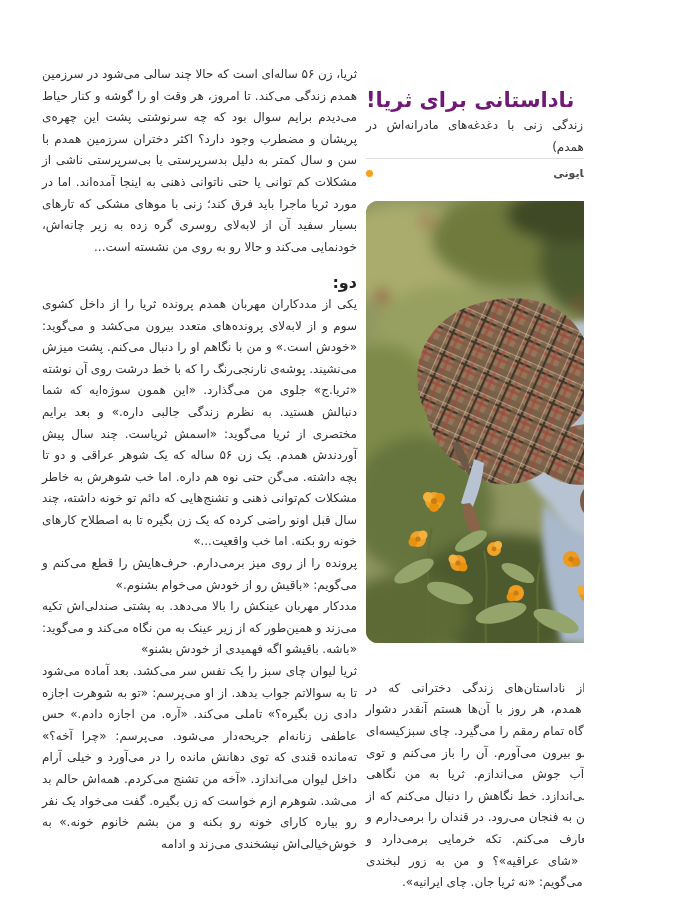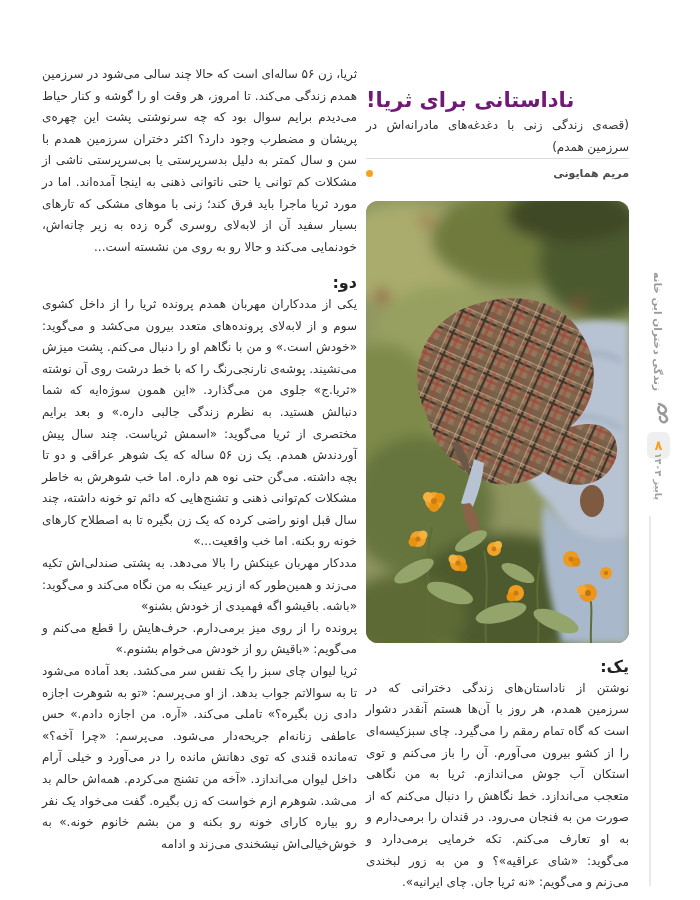--- a/index.html
+++ b/index.html
@@ -1,17 +1,17 @@
 <!DOCTYPE html>
 <html lang="fa"><head>
 <meta charset="utf-8">
 <style>
   html,body { margin:0; padding:0; background:#fff; }
   .page {
-    position:relative; width:700px; height:900px; background:#ffffff;
+    position:relative; width:584px; height:900px; background:#ffffff;
     font-family:"DejaVu Sans", sans-serif; direction:rtl; overflow:hidden;
   }
   
   .col { position:absolute; top:64px; }
   .col-left  { left:42px;  width:315px; }
   .col-right { left:366px; width:263px; }
   .body-text, .col p {
     margin:0; font-size:12px; line-height:21.6px; text-align:justify;
     color:#323232; word-spacing:-0.3px;
   }
@@ -66,22 +66,22 @@
 <body>
 
 <div class="page">
 
   <div class="col col-left">
     <p class="body-text">ثریا، زن ۵۶ ساله‌ای است که حالا چند سالی می‌شود در سرزمین همدم زندگی می‌کند. تا امروز، هر وقت او را گوشه و کنار حیاط می‌دیدم برایم سوال بود که چه سرنوشتی پشت این چهره‌ی پریشان و مضطرب وجود دارد؟ اکثر دختران سرزمین همدم با سن و سال کمتر به دلیل بدسرپرستی یا بی‌سرپرستی ناشی از مشکلات کم توانی یا حتی ناتوانی ذهنی به اینجا آمده‌اند. اما در مورد ثریا ماجرا باید فرق کند؛ زنی با موهای مشکی که تارهای بسیار سفید آن از لابه‌لای روسری گره زده به زیر چانه‌اش، خودنمایی می‌کند و حالا رو به روی من نشسته است...</p>
 
     <section class="sec-two">
       <h3 class="sec-heading">دو:</h3>
       <p>یکی از مددکاران مهربان همدم پرونده ثریا را از داخل کشوی سوم و از لابه‌لای پرونده‌های متعدد بیرون می‌کشد و می‌گوید: «خودش است.» و من با نگاهم او را دنبال می‌کنم. پشت میزش می‌نشیند. پوشه‌ی نارنجی‌رنگ را که با خط درشت روی آن نوشته «ثریا.ج» جلوی من می‌گذارد. «این همون سوژه‌ایه که شما دنبالش هستید. به نظرم زندگی جالبی داره.» و بعد برایم مختصری از ثریا می‌گوید: «اسمش ثریاست. چند سال پیش آوردندش همدم. یک زن ۵۶ ساله که یک شوهر عراقی و دو تا بچه داشته. می‌گن حتی نوه هم داره. اما خب شوهرش به خاطر مشکلات کم‌توانی ذهنی و تشنج‌هایی که دائم تو خونه داشته، چند سال قبل اونو راضی کرده که یک زن بگیره تا به اصطلاح کارهای خونه رو بکنه. اما خب واقعیت...»</p>
+      <p>پرونده را از روی میز برمی‌دارم. حرف‌هایش را قطع می‌کنم و می‌گویم: «باقیش رو از خودش می‌خوام بشنوم.»</p>
       <p>مددکار مهربان عینکش را بالا می‌دهد. به پشتی صندلی‌اش تکیه می‌زند و همین‌طور که از زیر عینک به من نگاه می‌کند و می‌گوید: «باشه. باقیشو اگه فهمیدی از خودش بشنو»</p>
-      <p>پرونده را از روی میز برمی‌دارم. حرف‌هایش را قطع می‌کنم و می‌گویم: «باقیش رو از خودش می‌خوام بشنوم.»</p>
     </section>
 
     <section class="sec-three">
       <p>ثریا لیوان چای سبز را یک نفس سر می‌کشد. بعد آماده می‌شود تا به سوالاتم جواب بدهد. از او می‌پرسم: «تو به شوهرت اجازه دادی زن بگیره؟» تاملی می‌کند. «آره. من اجازه دادم.» حس عاطفی زنانه‌ام جریحه‌دار می‌شود. می‌پرسم: «چرا آخه؟» ته‌مانده قندی که توی دهانش مانده را در می‌آورد و خیلی آرام داخل لیوان می‌اندازد. «آخه من تشنج می‌کردم. همه‌اش حالم بد می‌شد. شوهرم ازم خواست که زن بگیره. گفت می‌خواد یک نفر رو بیاره کارای خونه رو بکنه و من بشم خانوم خونه.» به خوش‌خیالی‌اش نیشخندی می‌زند و ادامه</p>
     </section>
   </div>
 
   <div class="col col-right">
 
     <header class="art-header">

